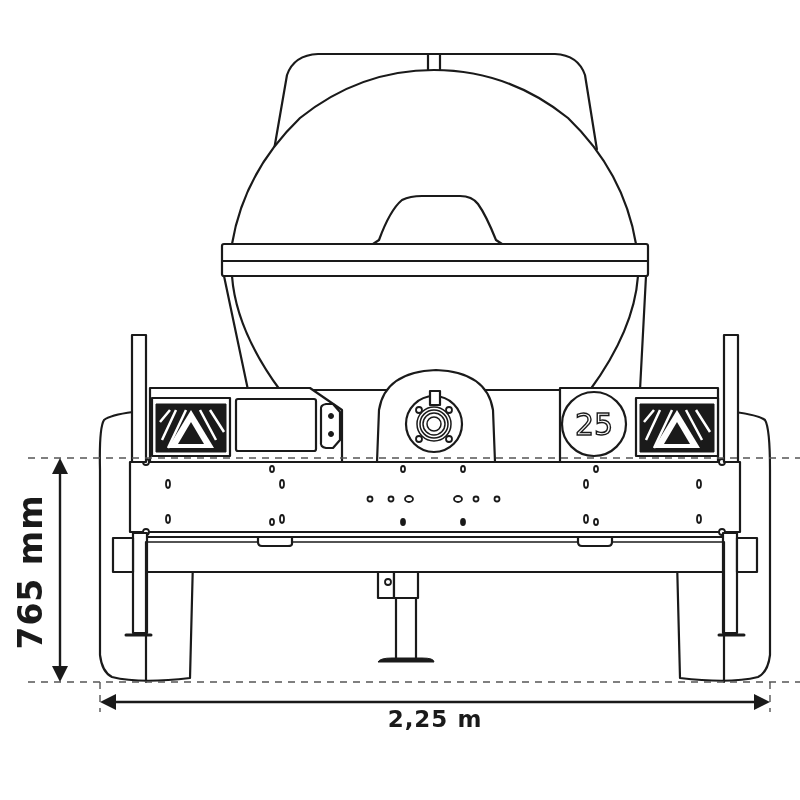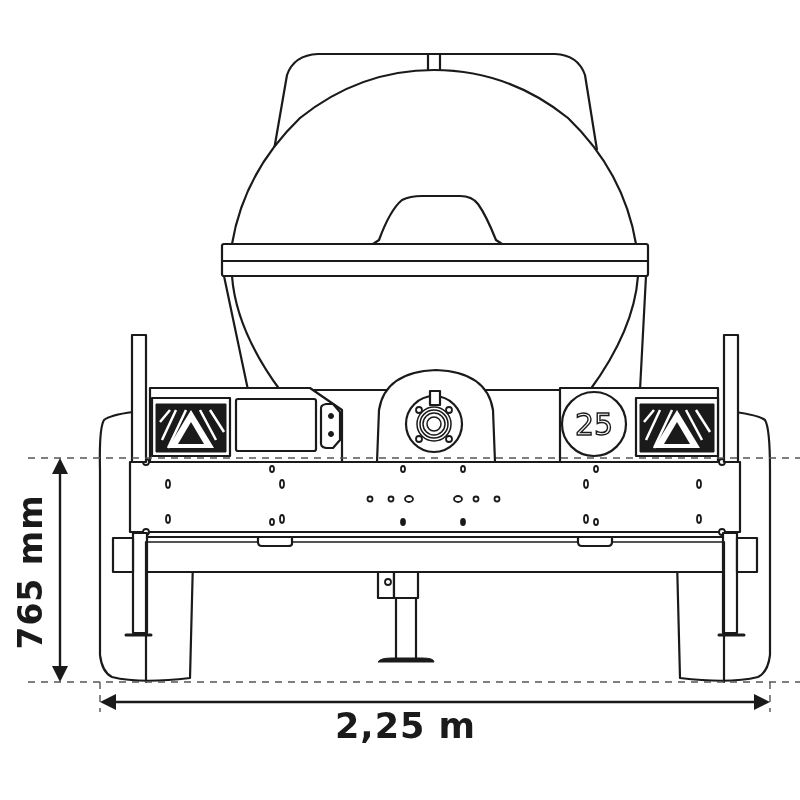--- a/index.html
+++ b/index.html
@@ -7,21 +7,21 @@
   #drawing { position: absolute; left: 0; top: 0; width: 800px; height: 800px; }
   .stroke { fill: none; stroke: #1a1a1a; stroke-width: 2.2; stroke-linejoin: round; stroke-linecap: round; }
   .thin { fill: none; stroke: #1a1a1a; stroke-width: 1.5; }
   .white { fill: #ffffff; stroke: #1a1a1a; stroke-width: 2.2; stroke-linejoin: round; }
   .dark { fill: #1a1a1a; stroke: #1a1a1a; stroke-width: 1; }
   .dash { fill: none; stroke: #555; stroke-width: 1.4; stroke-dasharray: 7 6; }
   .dim { stroke: #1a1a1a; stroke-width: 2.4; fill: none; }
   .arrow { fill: #1a1a1a; }
   .hole { fill: #fff; stroke: #1a1a1a; stroke-width: 1.8; }
   .dim-label { position: absolute; font-family: "DejaVu Sans", sans-serif; font-weight: bold; color: #1a1a1a; white-space: nowrap; }
-  #dim-width-label { left: 335px; top: 706px; width: 200px; font-size: 35px; letter-spacing: 1px; }
+  #dim-width-label { left: 335px; top: 706px; width: 200px; text-align: center; font-size: 23px; letter-spacing: 1px; }
   #dim-height-label { left: 30px; top: 572px; font-size: 33px; transform: translate(-50%, -50%) rotate(-90deg); transform-origin: center; letter-spacing: 1px; }
   .plate-num { font-family: "DejaVu Sans", sans-serif; font-size: 30px; fill: #fff; stroke: #1a1a1a; stroke-width: 1.4; }
 </style>
 </head>
 <body>
 
 <svg id="drawing" viewBox="0 0 800 800" xmlns="http://www.w3.org/2000/svg">
 
   <g>
     <path class="white" d="M133,412 Q110,415 104,420 Q99,428 100,470 L100,655 Q102,672 112,677 Q140,684 190,678 L193,560 L193,540 L140,540 L140,412 Z"></path>

